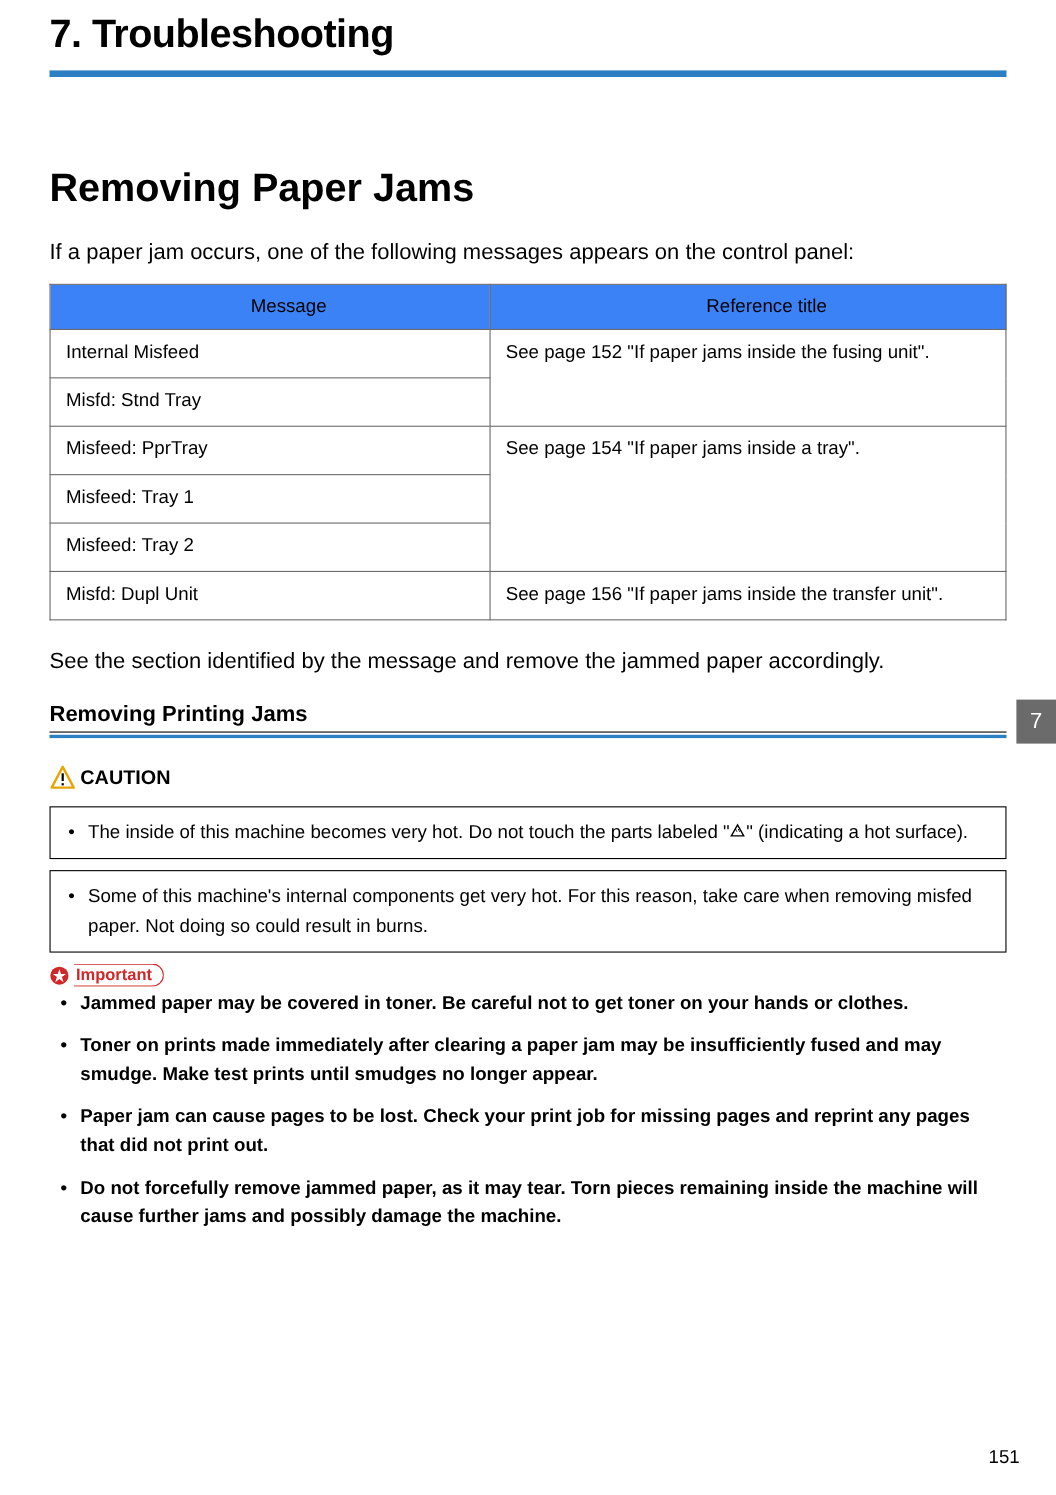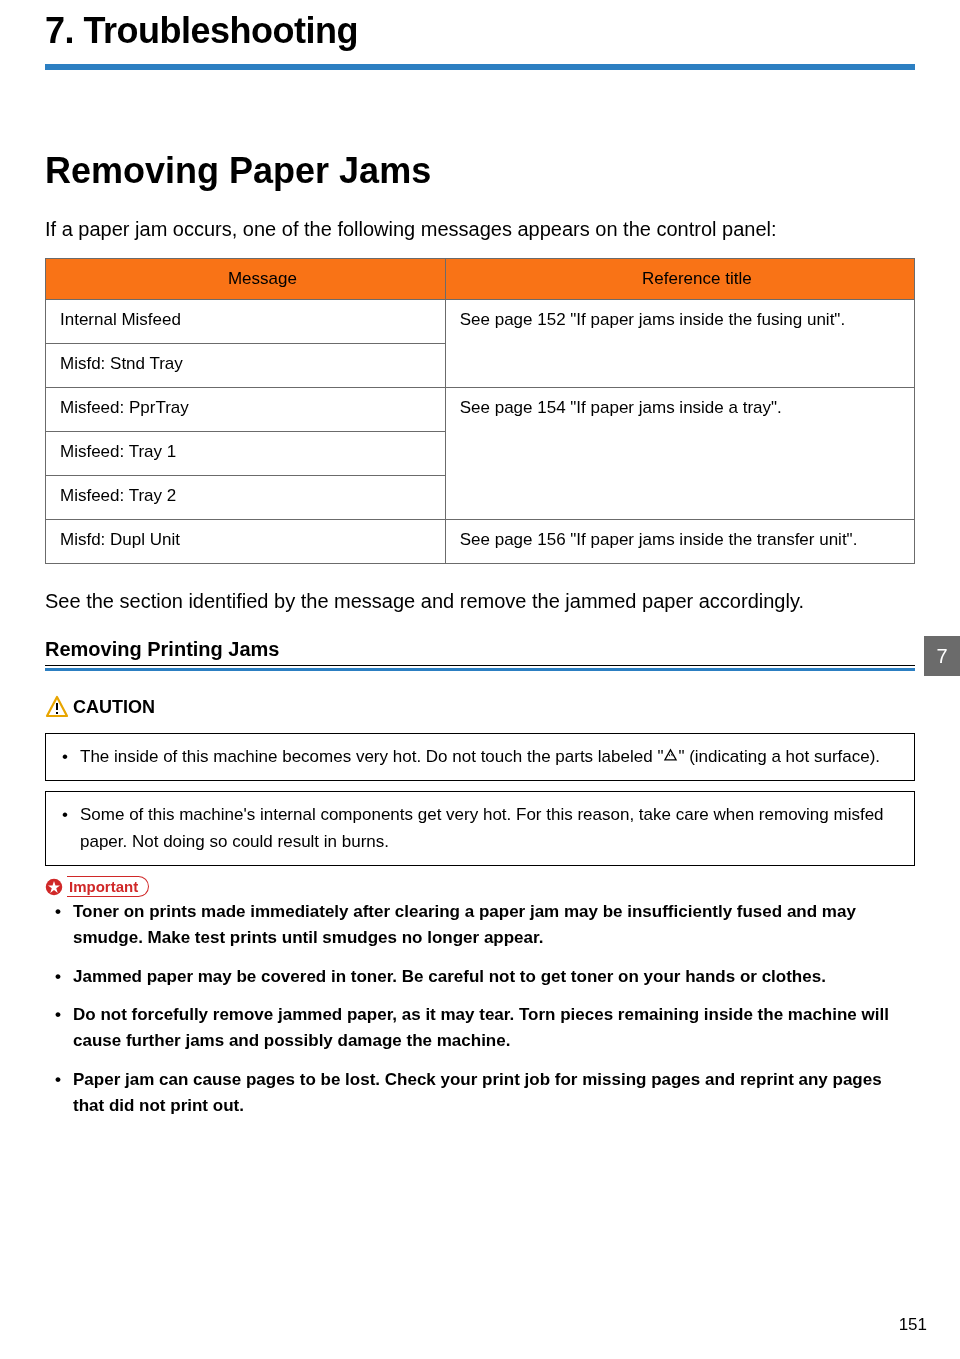--- a/index.html
+++ b/index.html
@@ -40,21 +40,21 @@
   }
   .msg-table th, .msg-table td {
     border: 1px solid #6b6b6b;
     padding: 10px 14px;
     font-size: 17px;
     text-align: left;
     vertical-align: top;
     font-weight: normal;
   }
   .msg-table th {
-    background: #f97316;
+    background: #3b82f6;
     text-align: center;
     padding-left: 48px;
   }
   .msg-table td.msg-cell {
     height: 44px;
   }
   .subsection-title {
     font-size: 20px;
     font-weight: bold;
     margin-top: 22px;
@@ -232,20 +232,20 @@
 
 <div class="important-label-wrap">
   <svg class="star-icon" viewBox="0 0 24 24">
     <circle cx="12" cy="12" r="11" fill="#d02828"></circle>
     <path d="M12 4 L14 10 L20 10 L15 13.5 L17 20 L12 16 L7 20 L9 13.5 L4 10 L10 10 Z" fill="#fff"></path>
   </svg>
   <span class="important-text">Important</span>
 </div>
 
 <ul class="important-list">
+  <li>Jammed paper may be covered in toner. Be careful not to get toner on your hands or clothes.</li>
   <li>Toner on prints made immediately after clearing a paper jam may be insufficiently fused and may smudge. Make test prints until smudges no longer appear.</li>
-  <li>Jammed paper may be covered in toner. Be careful not to get toner on your hands or clothes.</li>
+  <li>Paper jam can cause pages to be lost. Check your print job for missing pages and reprint any pages that did not print out.</li>
   <li>Do not forcefully remove jammed paper, as it may tear. Torn pieces remaining inside the machine will cause further jams and possibly damage the machine.</li>
-  <li>Paper jam can cause pages to be lost. Check your print job for missing pages and reprint any pages that did not print out.</li>
 </ul>
 
 <div class="tab">7</div>
 <div class="page-num">151</div>
 
 </body></html>

